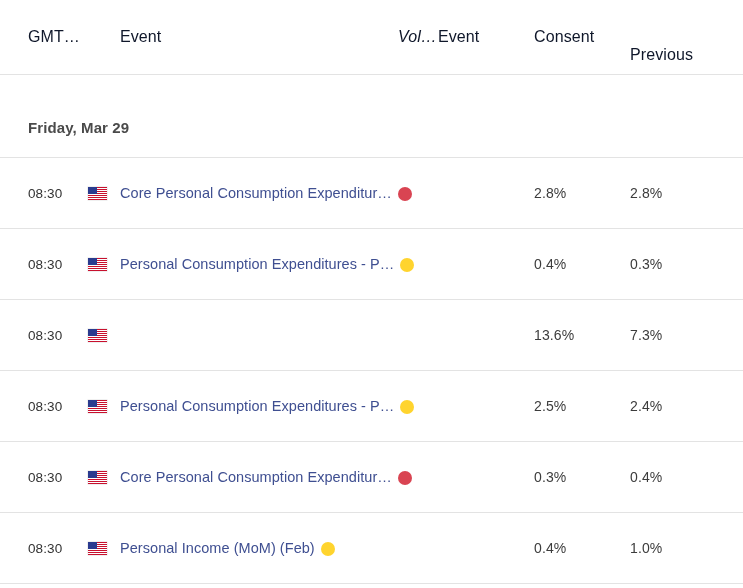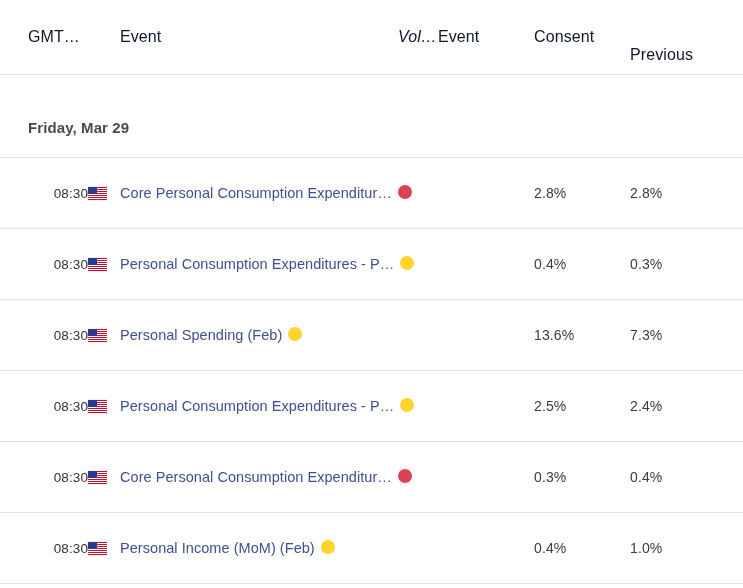--- a/index.html
+++ b/index.html
@@ -71,21 +71,20 @@
   .event-row {
     height: 71px;
     border-bottom: 1px solid #e3e3e3;
   }
 
   .cell-time {
     grid-column: 2 / 3;
     font-size: 13.5px;
     color: #333333;
     letter-spacing: 0.1px;
-    text-align: right;
   }
 
   .cell-flag {
     grid-column: 3 / 4;
     display: flex;
     align-items: center;
   }
 
   
   .flag-us {
@@ -119,21 +118,21 @@
     inset: 0;
     background-image:
       radial-gradient(circle at 50% 50%, #ffffff 0.5px, transparent 0.6px);
     background-size: 1.7px 1.75px;
     opacity: 0.95;
   }
 
   .cell-event {
     grid-column: 4 / 6;
     display: flex;
-    align-items: flex-start;
+    align-items: flex-end;
     gap: 0;
     min-width: 0;
   }
   .event-link {
     font-size: 14.5px;
     color: #3f4f91;
     white-space: nowrap;
     overflow: hidden;
     text-overflow: ellipsis;
     max-width: 288px;
@@ -219,24 +218,20 @@
         <div class="cell-previous">0.3%</div>
       </div>
       <div class="grid-row event-row">
         <div class="cell-time">08:30</div>
         <div class="cell-flag">
           <span class="flag-us">
             <span class="stripes"></span>
             <span class="canton"></span>
           </span>
         </div>
-        <div class="cell-event">
-          <span class="event-link">Personal Spending (Feb)</span>
-          <span class="vol-dot" style="margin-left: 6px; background: rgb(255, 212, 46);"></span>
-        </div>
         <div class="cell-actual"></div>
         <div class="cell-consent">13.6%</div>
         <div class="cell-previous">7.3%</div>
       </div>
       <div class="grid-row event-row">
         <div class="cell-time">08:30</div>
         <div class="cell-flag">
           <span class="flag-us">
             <span class="stripes"></span>
             <span class="canton"></span>

